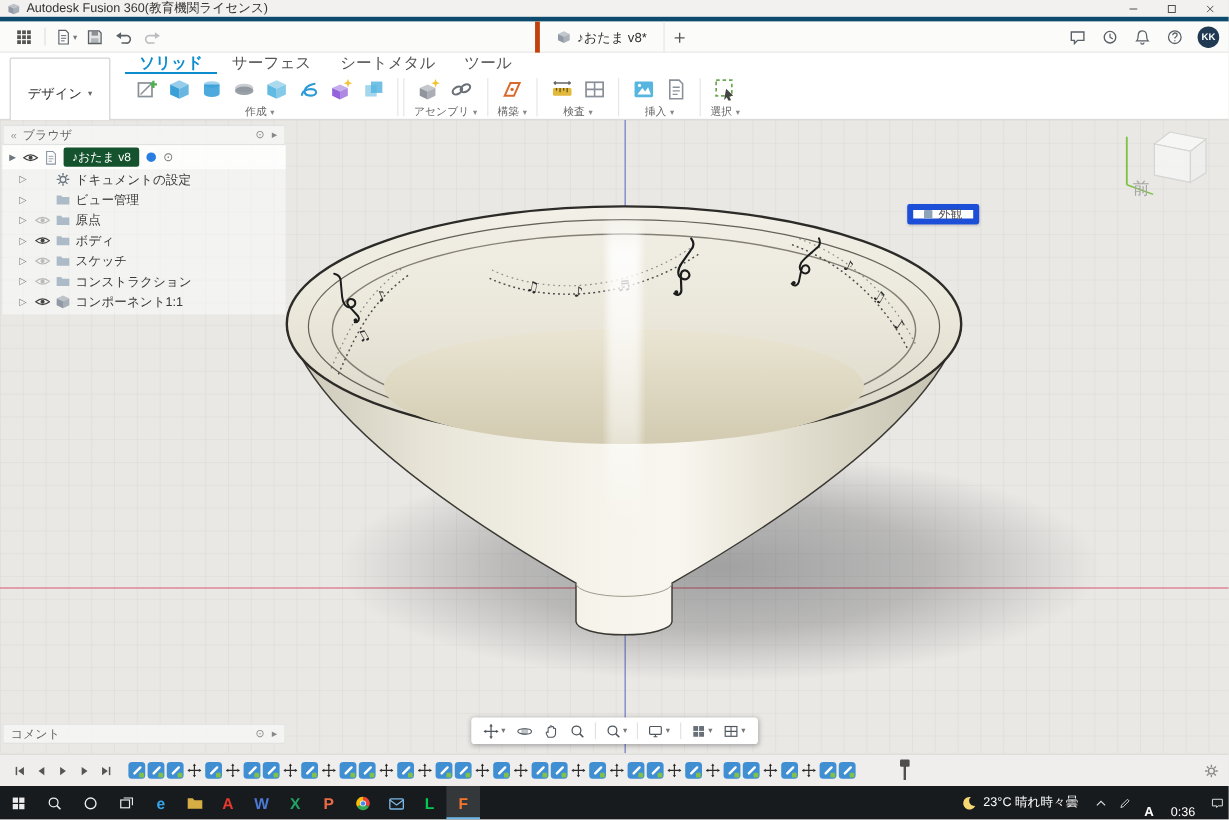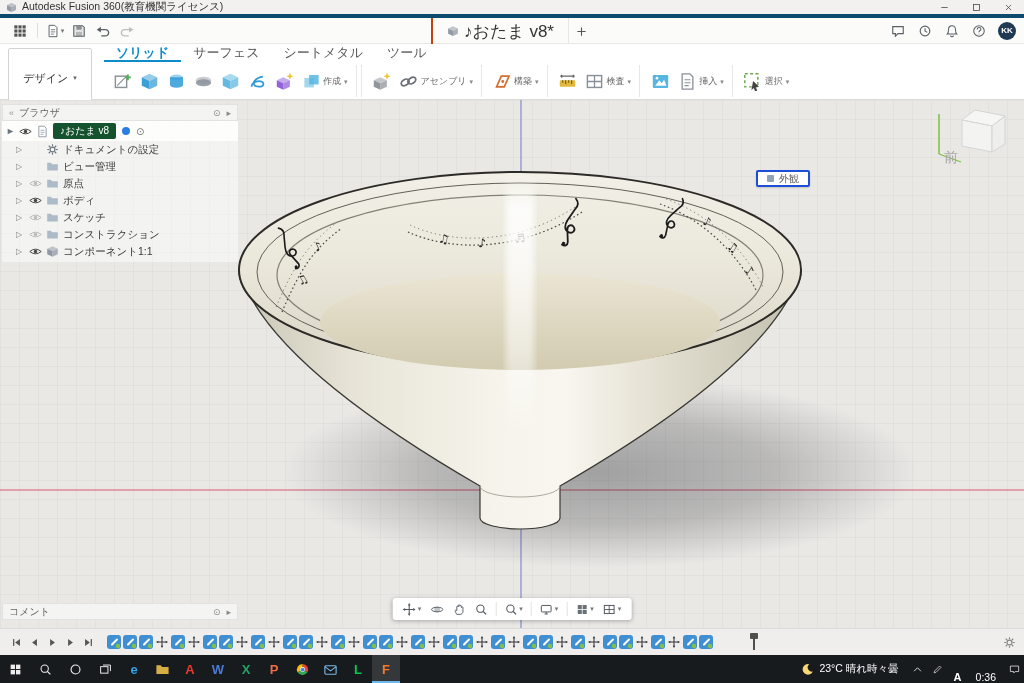--- a/index.html
+++ b/index.html
@@ -15,36 +15,36 @@
 .win-btn svg{width:9px;height:9px}
 
 
 .quickbar{position:absolute;top:18px;left:0;right:0;height:26px;background:#fbfbfa;border-bottom:1px solid #e8e7e5;display:flex;align-items:center;padding:0 8px}
 .qb-btn{width:24px;height:22px;display:flex;align-items:center;justify-content:center;color:#5a6066;border-radius:2px}
 .qb-btn svg{width:14px;height:14px}
 .qb-btn .mini-caret{font-size:7px;color:#777;margin-left:1px}
 .qb-btn.dim{opacity:.4}
 .qb-sep{width:1px;height:15px;background:#e0dfdd;margin:0 5px}
 .center-tabs{position:absolute;left:50%;top:0;transform:translateX(-50%);height:26px;display:flex;align-items:center}
-.doc-tab{height:26px;display:flex;align-items:center;gap:5px;padding:0 14px;font-size:17px;color:#333;border-left:2px solid #c2410c;border-right:1px solid #e8e7e5}
+.doc-tab{height:26px;display:flex;align-items:center;gap:5px;padding:0 14px;font-size:11px;color:#333;border-left:4px solid #c2410c;border-right:1px solid #e8e7e5}
 .doc-tab svg{width:12px;height:12px;color:#8a94a0}
 .newtab-btn{width:24px;height:26px;display:flex;align-items:center;justify-content:center;color:#555}
 .newtab-btn svg{width:11px;height:11px}
 .qb-right{margin-left:auto;display:flex;align-items:center;gap:3px}
 .avatar{width:18px;height:18px;border-radius:50%;background:#1f3a52;color:#fff;font-size:8px;font-weight:bold;display:flex;align-items:center;justify-content:center;margin-left:4px}
 
 
 .ribbon{position:absolute;top:44px;left:0;right:0;height:56px;background:#fff;border-bottom:1px solid #dcdbd9}
 .workspace{position:absolute;left:8px;top:4px;width:84px;height:60px;border:1px solid #d4d3d1;border-radius:2px;background:#fff;display:flex;align-items:center;justify-content:center;gap:5px;font-size:11px;color:#333}
 .workspace .mini-caret{font-size:7px;color:#666}
 .rtabs{position:absolute;left:104px;top:0;height:18px;display:flex}
 .rtab{padding:0 12px;font-size:13px;color:#555;line-height:18px}
 .rtab.active{color:#0a8ccd;font-weight:bold;box-shadow:inset 0 -2px 0 #0a8ccd}
 .rgroups{position:absolute;left:104px;top:18px;height:38px;display:flex;align-items:stretch}
-.rgroup{display:flex;flex-direction:row;align-items:center;padding:0 6px}
+.rgroup{display:flex;flex-direction:column;align-items:center;padding:0 6px}
 .rgroup-icons{display:flex;gap:3px;align-items:center;height:25px}
 .ricon{width:24px;height:24px;display:flex;align-items:center;justify-content:center;border-radius:2px}
 .ricon svg{width:19px;height:19px}
 .rgroup-label{font-size:9px;color:#666;display:flex;gap:3px;align-items:center;margin-top:1px}
 .rgroup-label .mini-caret{font-size:7px;color:#888}
 .rsep{width:1px;background:#e8e7e5;margin:3px 2px}
 
 
 .viewport{position:absolute;top:100px;left:0;width:1024px;height:528px}
 svg.scene{position:absolute;left:0;top:0;width:1024px;height:528px}
@@ -61,21 +61,21 @@
 .broot-label{background:#14532d;color:#fff;font-size:10px;padding:1px 7px;border-radius:2px;white-space:nowrap}
 .mini-user{width:12px;height:12px;border-radius:50%;background:#2a7de1;border:2px solid #fff;flex:0 0 auto}
 .broot .target{color:#777;font-size:10px}
 .brow{display:flex;align-items:center;gap:4px;height:17px;padding-left:14px;font-size:10.5px;color:#3a3a3a}
 .brow .arrow{color:#808080;font-size:8px;width:9px;flex:0 0 auto}
 .brow svg.bicon{width:13px;height:13px;flex:0 0 auto}
 .brow svg.beye{width:13px;height:9px;color:#444;flex:0 0 auto}
 .beye.dim{opacity:.32}
 .eye-spacer{display:inline-block;width:13px;flex:0 0 auto}
 .comment-panel{position:absolute;left:2px;bottom:8px;width:236px}
-.appearance-pill{position:absolute;left:756px;top:70px;height:17px;background:rgba(255,255,255,.96);border:2px solid #1d4ed8;border-radius:2px;box-shadow:0 1px 2px rgba(0,0,0,.15);display:flex;align-items:center;gap:5px;padding:0 9px;font-size:10px;color:#555}
+.appearance-pill{position:absolute;left:756px;top:70px;height:17px;background:rgba(255,255,255,.96);border:5px solid #1d4ed8;border-radius:2px;box-shadow:0 1px 2px rgba(0,0,0,.15);display:flex;align-items:center;gap:5px;padding:0 9px;font-size:10px;color:#555}
 .appearance-pill .dot{width:7px;height:7px;background:#8fa3b8;border-radius:1px}
 
 
 .navbar{position:absolute;left:50%;transform:translateX(-50%);bottom:8px;height:22px;background:#fff;border-radius:3px;box-shadow:0 1px 4px rgba(0,0,0,.28);display:flex;align-items:center;padding:0 6px;gap:1px}
 .nav-btn{display:flex;align-items:center;gap:2px;padding:0 4px;height:22px;color:#4e565e}
 .nav-btn svg{width:13px;height:13px}
 .mini-caret{font-size:7px;color:#777}
 .nav-sep{width:1px;height:14px;background:#e2e2e0;margin:0 3px}
 
 

